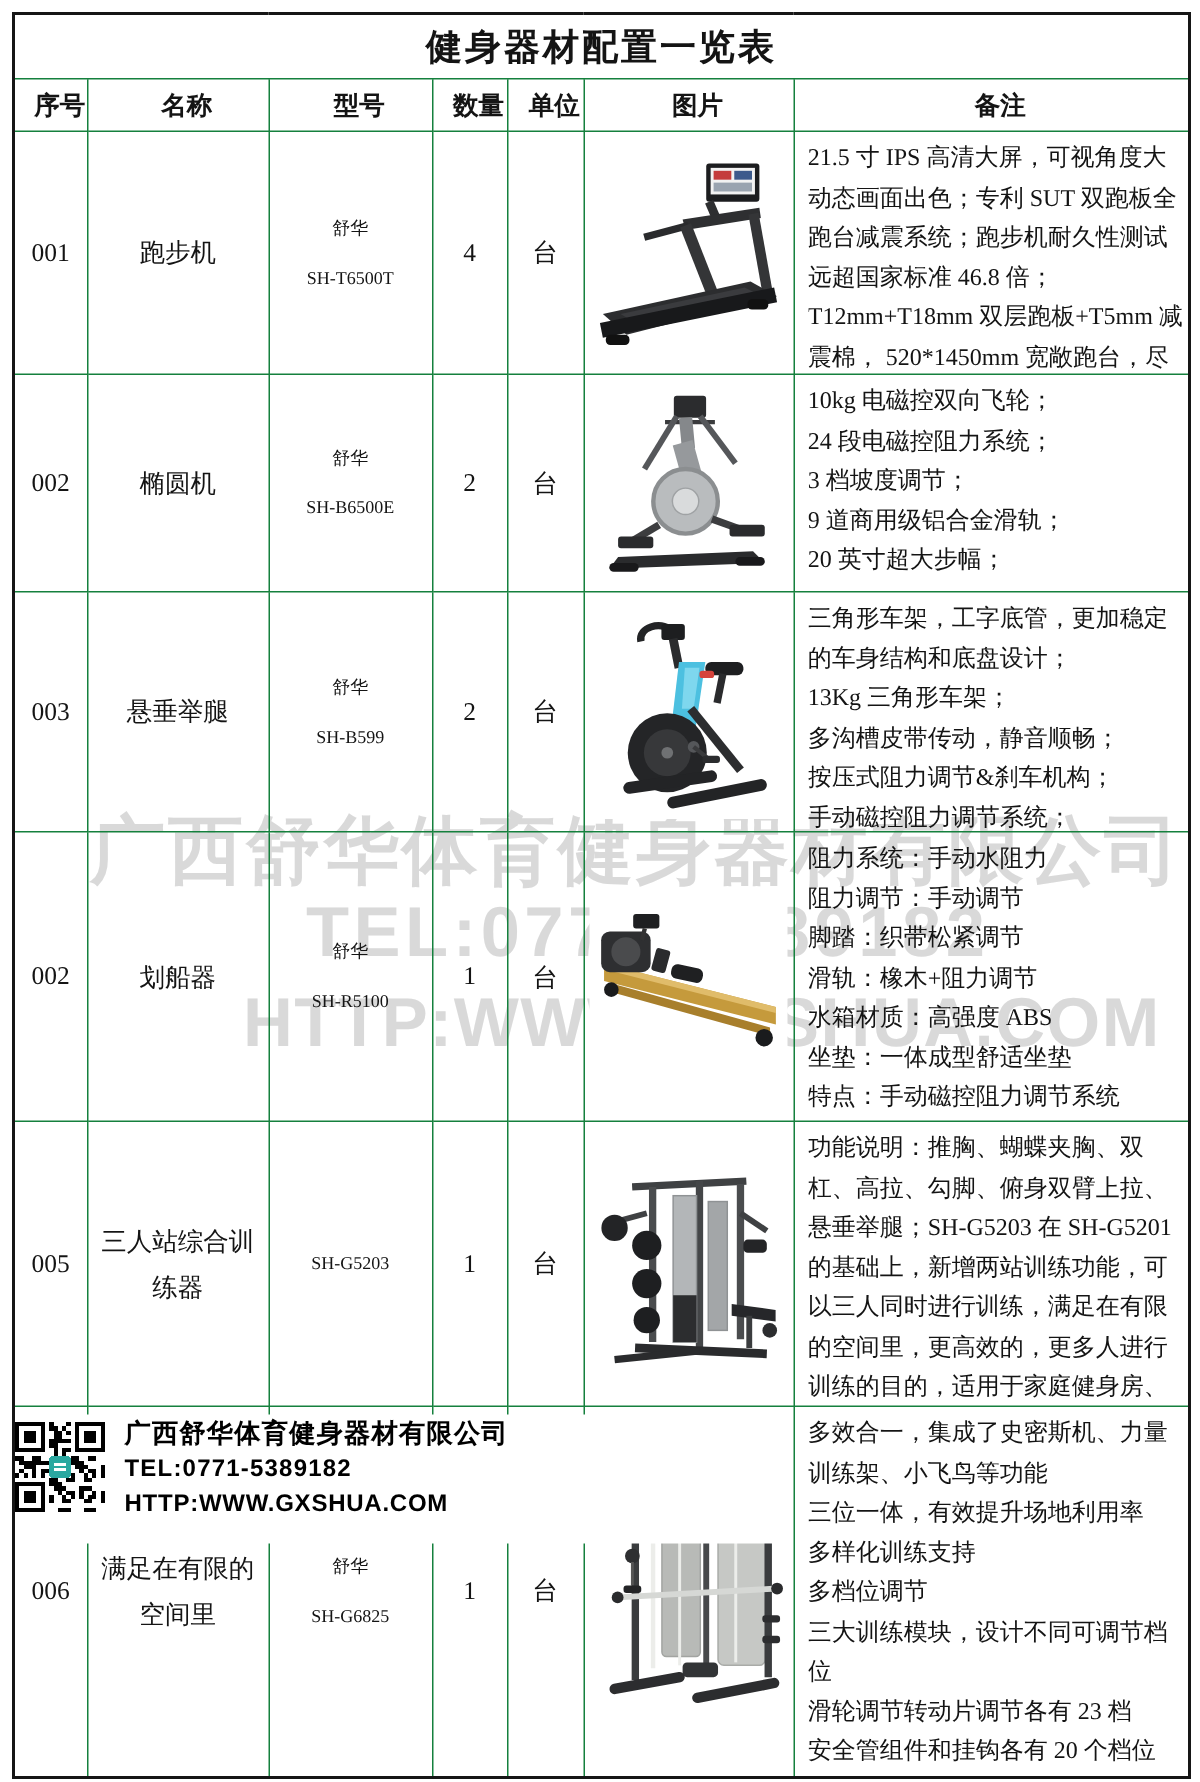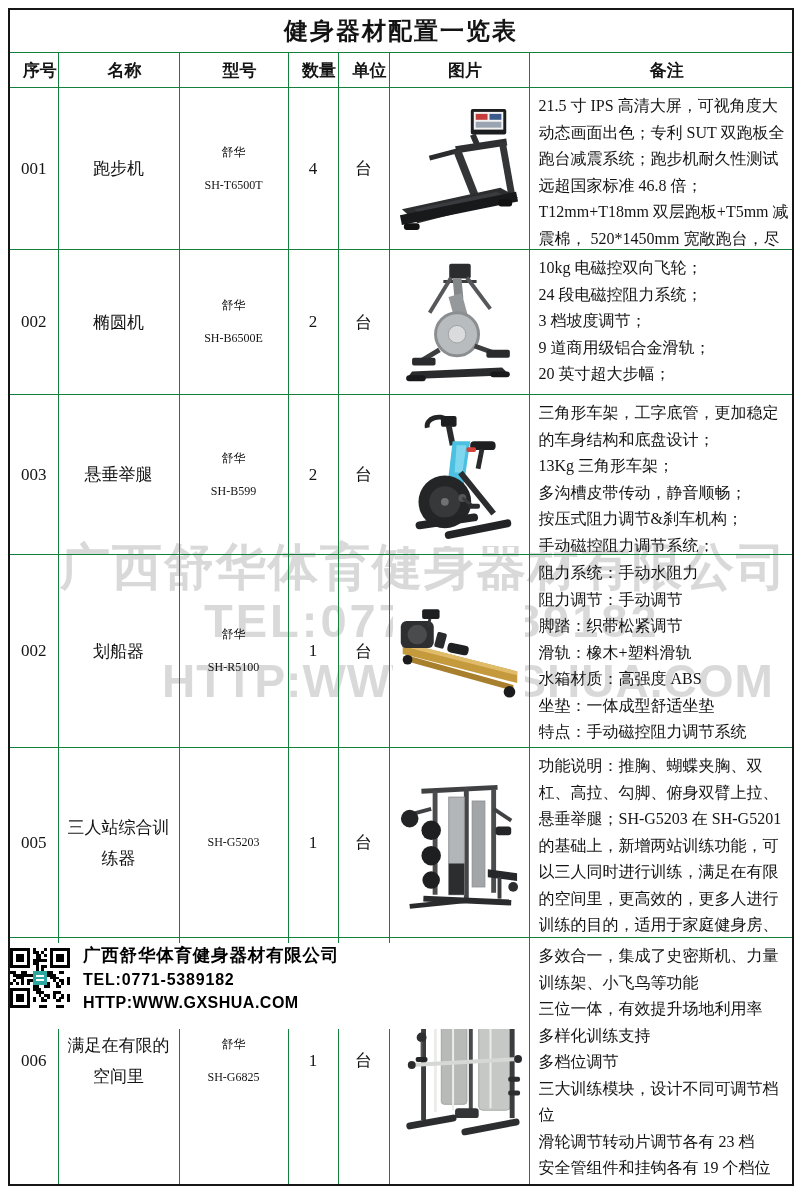--- a/index.html
+++ b/index.html
@@ -234,21 +234,21 @@
     <circle cx="15" cy="66" r="5" fill="#1a1b1d"></circle>
     <circle cx="120" cy="99" r="6" fill="#1a1b1d"></circle>
   </svg>
           </div>
         </td>
         <td class="c-remark">
           <div class="rwrap" style="height: 185px;">
             <div class="rl">阻力系统：手动水阻力</div>
             <div class="rl">阻力调节：手动调节</div>
             <div class="rl">脚踏：织带松紧调节</div>
-            <div class="rl">滑轨：橡木+塑料滑轨</div>
+            <div class="rl">滑轨：橡木+阻力调节</div>
             <div class="rl">水箱材质：高强度 ABS</div>
             <div class="rl">坐垫：一体成型舒适坐垫</div>
             <div class="rl">特点：手动磁控阻力调节系统</div>
           </div>
         </td>
       </tr>
       <tr style="height: 190px;">
         <td class="c-no">005</td>
         <td class="c-name">
           <div class="namewrap">三人站综合训练器</div>
@@ -327,21 +327,21 @@
           </div>
         </td>
         <td class="c-remark">
           <div class="rwrap" style="height: 239px;">
             <div class="rl">多效合一，集成了史密斯机、力量训练架、小飞鸟等功能</div>
             <div class="rl">三位一体，有效提升场地利用率</div>
             <div class="rl">多样化训练支持</div>
             <div class="rl">多档位调节</div>
             <div class="rl">三大训练模块，设计不同可调节档位</div>
             <div class="rl">滑轮调节转动片调节各有 23 档</div>
-            <div class="rl">安全管组件和挂钩各有 19 个档位</div>
+            <div class="rl">安全管组件和挂钩各有 20 个档位</div>
             <div class="rl">600KG 强悍承重</div>
           </div>
         </td>
       </tr>
     </tbody>
 </table>
 
 <div class="stamp">
   <svg id="qr-svg" class="qr" viewBox="0 0 21 21" shape-rendering="crispEdges">
       <rect x="8" y="0" width="1" height="1" fill="#000"></rect>

